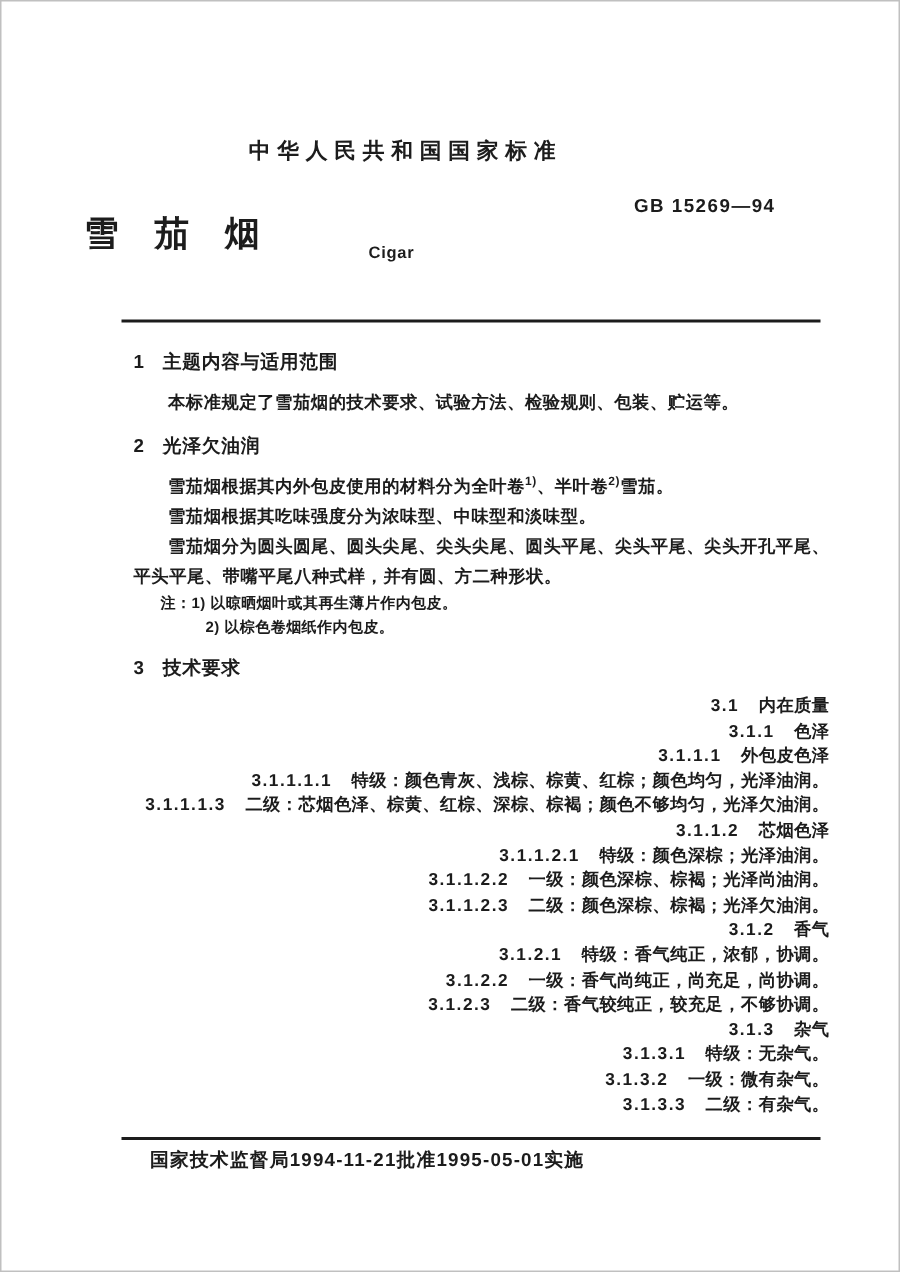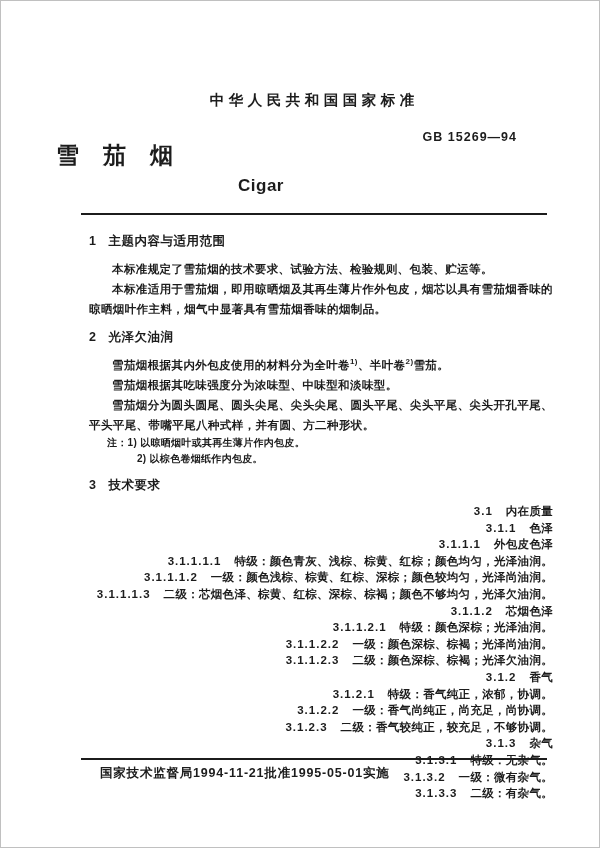--- a/index.html
+++ b/index.html
@@ -20,21 +20,20 @@
   .std-name {
     position: absolute;
     top: 90px; left: 0;
     width: 534px;
     text-align: center;
     font-size: 14.5px;
     font-weight: bold;
     letter-spacing: 4.5px;
     text-indent: 4.5px;
     white-space: nowrap;
-    padding-left: 44px;
   }
   .std-code {
     position: absolute;
     top: 129px; right: 82px;
     font-size: 12.5px;
     font-weight: bold;
     letter-spacing: 1px;
     white-space: nowrap;
     padding-left: 44px;
   }
@@ -45,24 +44,24 @@
     text-align: left;
     font-size: 23px;
     font-weight: bold;
     letter-spacing: 24px;
     text-indent: 24px;
     white-space: nowrap;
     margin-left: 31px;
   }
   .doc-subtitle {
     position: absolute;
-    top: 175px; left: 0;
+    top: 162px; left: 0;
     width: 520px;
     text-align: center;
-    font-size: 17px;
+    font-size: 11px;
     font-weight: bold;
     letter-spacing: 0.5px;
   }
   .header-rule {
     position: absolute;
     top: 212px; left: 80px;
     width: 466px; height: 2px;
     background: #1c1c1c;
   }
 
@@ -135,21 +134,20 @@
   <div class="doc-title">雪茄烟</div>
   <div class="doc-subtitle">Cigar</div>
   <div class="header-rule"></div>
 
   <div class="doc-body">
 
     <div class="sec-heading">
       <span class="num">1</span><span>主题内容与适用范围</span>
     </div>
     <p class="para">本标准规定了雪茄烟的技术要求、试验方法、检验规则、包装、贮运等。</p>
-    <p class="para">本标准适用于雪茄烟，即用晾晒烟及其再生薄片作外包皮，烟芯以具有雪茄烟香味的晾晒烟叶作主料，烟气中显著具有雪茄烟香味的烟制品。</p>
 
     <div class="sec-gap"></div>
 
     <div class="sec-heading">
       <span class="num">2</span><span>光泽欠油润</span>
     </div>
     <p class="para"><span>雪茄烟根据其内外包皮使用的材料分为全叶卷</span><sup>1)</sup><span>、半叶卷</span><sup>2)</sup><span>雪茄。</span></p>
     <p class="para">雪茄烟根据其吃味强度分为浓味型、中味型和淡味型。</p>
     <p class="para">雪茄烟分为圆头圆尾、圆头尖尾、尖头尖尾、圆头平尾、尖头平尾、尖头开孔平尾、平头平尾、带嘴平尾八种式样，并有圆、方二种形状。</p>
     <p class="note">注：1) 以晾晒烟叶或其再生薄片作内包皮。</p>
@@ -159,21 +157,20 @@
 
     <div class="sec-heading">
       <span class="num">3</span><span>技术要求</span>
     </div>
 
     <div class="clauses">
       <div class="clause"><span class="cnum">3.1</span><span class="ctext">内在质量</span></div>
       <div class="clause"><span class="cnum">3.1.1</span><span class="ctext">色泽</span></div>
       <div class="clause"><span class="cnum">3.1.1.1</span><span class="ctext">外包皮色泽</span></div>
       <div class="clause"><span class="cnum">3.1.1.1.1</span><span class="ctext">特级：颜色青灰、浅棕、棕黄、红棕；颜色均匀，光泽油润。</span></div>
-      <div class="clause"><span class="cnum">3.1.1.1.2</span><span class="ctext">一级：颜色浅棕、棕黄、红棕、深棕；颜色较均匀，光泽尚油润。</span></div>
       <div class="clause"><span class="cnum">3.1.1.1.3</span><span class="ctext">二级：芯烟色泽、棕黄、红棕、深棕、棕褐；颜色不够均匀，光泽欠油润。</span></div>
       <div class="clause"><span class="cnum">3.1.1.2</span><span class="ctext">芯烟色泽</span></div>
       <div class="clause"><span class="cnum">3.1.1.2.1</span><span class="ctext">特级：颜色深棕；光泽油润。</span></div>
       <div class="clause"><span class="cnum">3.1.1.2.2</span><span class="ctext">一级：颜色深棕、棕褐；光泽尚油润。</span></div>
       <div class="clause"><span class="cnum">3.1.1.2.3</span><span class="ctext">二级：颜色深棕、棕褐；光泽欠油润。</span></div>
       <div class="clause"><span class="cnum">3.1.2</span><span class="ctext">香气</span></div>
       <div class="clause"><span class="cnum">3.1.2.1</span><span class="ctext">特级：香气纯正，浓郁，协调。</span></div>
       <div class="clause"><span class="cnum">3.1.2.2</span><span class="ctext">一级：香气尚纯正，尚充足，尚协调。</span></div>
       <div class="clause"><span class="cnum">3.1.2.3</span><span class="ctext">二级：香气较纯正，较充足，不够协调。</span></div>
       <div class="clause"><span class="cnum">3.1.3</span><span class="ctext">杂气</span></div>

